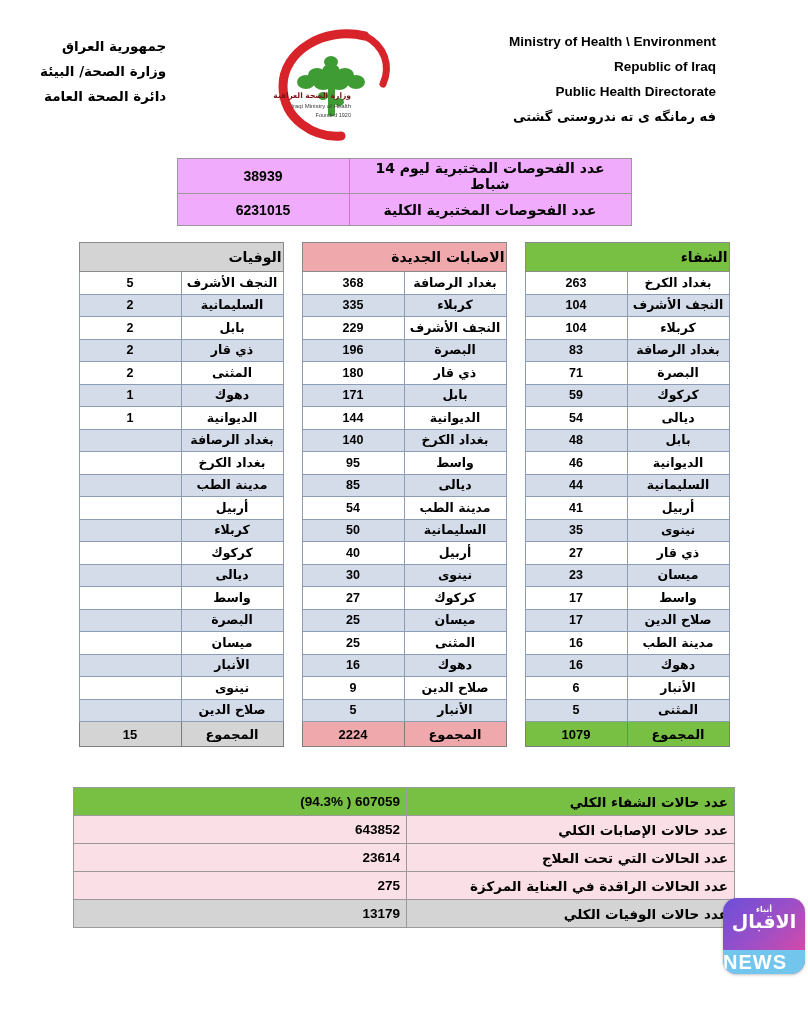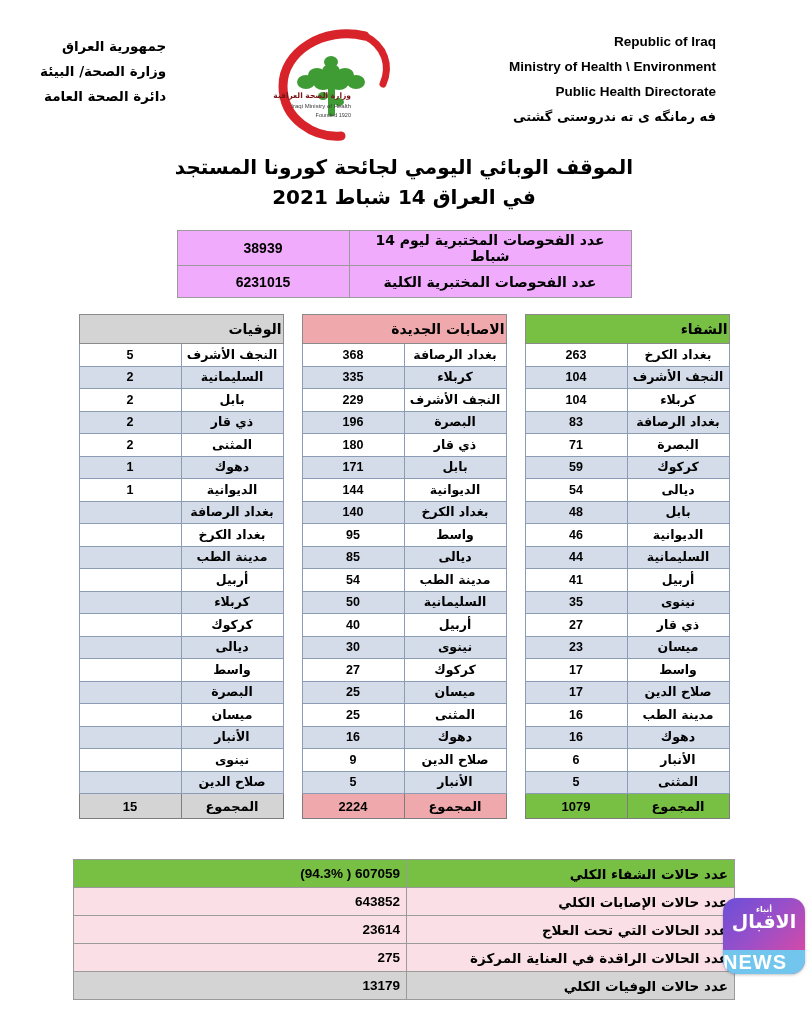--- a/index.html
+++ b/index.html
@@ -250,32 +250,28 @@
           <ellipse cx="50" cy="72" rx="5" ry="4"></ellipse>
           <ellipse cx="66" cy="78" rx="5" ry="4"></ellipse>
         </g>
         <text x="78" y="74" font-size="7.5" font-family="DejaVu Sans, sans-serif" font-weight="bold" fill="#7a1418" direction="rtl">وزارة الصحة العراقية</text>
         <text x="78" y="84" font-size="6" font-family="Liberation Sans, sans-serif" fill="#3a3a3a">Iraqi Ministry of Health</text>
         <text x="78" y="93" font-size="5.5" font-family="Liberation Sans, sans-serif" fill="#3a3a3a">Founded 1920</text>
       </svg>
     </div>
 
     <div class="hdr-block hdr-en">
+      <div>Ministry of Health \ Environment</div>
       <div>Republic of Iraq</div>
-      <div>Ministry of Health \ Environment</div>
       <div>Public Health Directorate</div>
       <div class="kurdish">فه‌ رمانگه‌ ی ته‌ ندروستی گشتی</div>
     </div>
 
   </div>
 
-  <div class="title-wrap">
-    <div class="title-line">الموقف الوبائي اليومي لجائحة كورونا المستجد</div>
-    <div class="title-line">في العراق  14  شباط 2021</div>
-  </div>
 
   <table class="labtable">
     <tbody>
       <tr>
         <td class="lab-label">عدد الفحوصات المختبرية  ليوم 14 شباط</td>
         <td class="lab-val">38939</td>
       </tr>
       <tr>
         <td class="lab-label">عدد الفحوصات المختبرية الكلية</td>
         <td class="lab-val">6231015</td>

